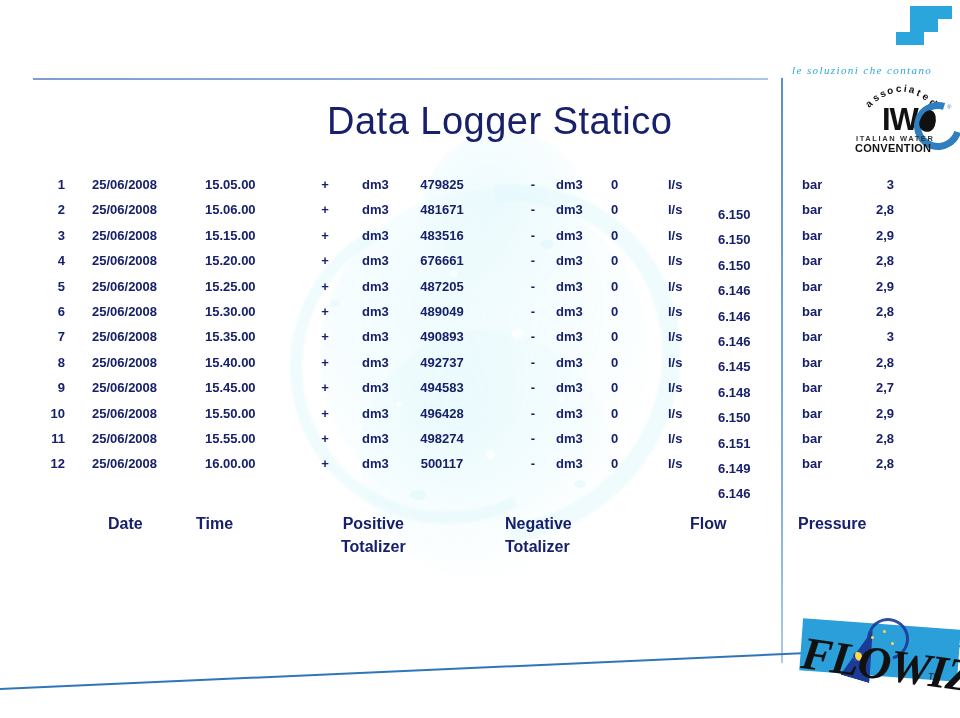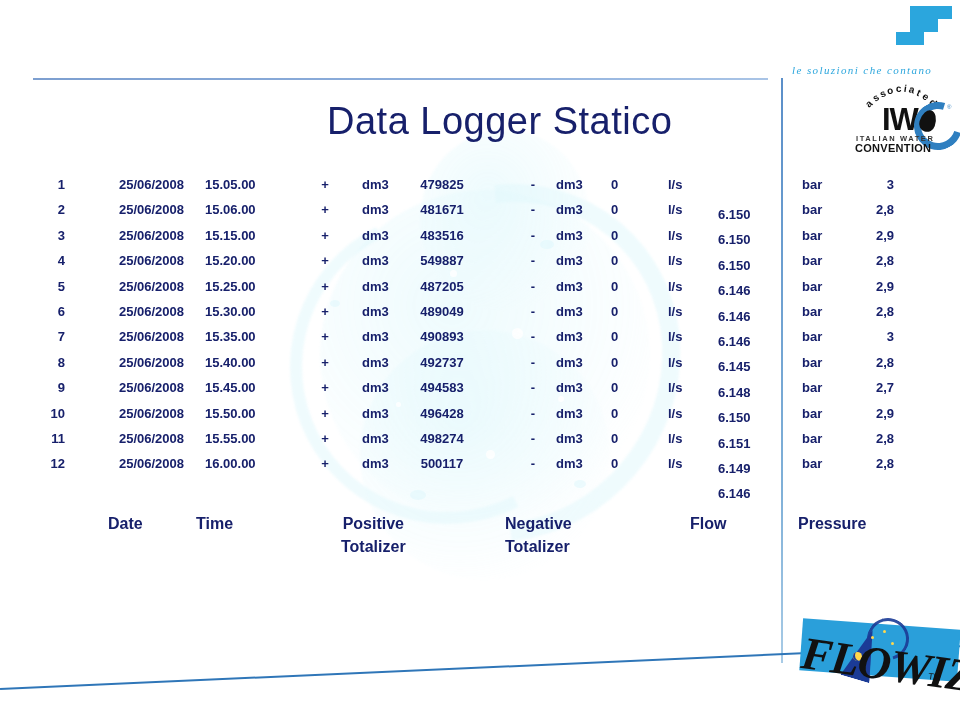--- a/index.html
+++ b/index.html
@@ -155,21 +155,21 @@
   .table{
     position:absolute;left:0;top:176px;width:960px;
   }
   .row{
     position:relative;height:25.4px;
     font-size:13px;font-weight:bold;color:#17206b;
     font-family:"Liberation Sans", sans-serif;
   }
   .cell{position:absolute;white-space:nowrap;line-height:17px;}
   .c-idx   {left:40px;  width:25px; text-align:right;}
-  .c-date  {left:92px;  width:92px; text-align:right;}
+  .c-date  {left:92px;  width:92px; text-align:left;}
   .c-time  {left:205px; width:70px; text-align:left;}
   .c-psign {left:318px; width:14px; text-align:center;}
   .c-punit {left:362px; width:34px; text-align:left;}
   .c-pval  {left:412px; width:60px; text-align:center;}
   .c-nsign {left:526px; width:14px; text-align:center;}
   .c-nunit {left:556px; width:34px; text-align:left;}
   .c-nval  {left:611px; width:20px; text-align:left;}
   .c-funit {left:668px; width:26px; text-align:left;}
   .c-fval  {left:718px; width:46px; text-align:left;margin-top:30px;}
   .c-sunit {left:802px; width:30px; text-align:left;}
@@ -312,21 +312,21 @@
         <div class="cell c-fval">6.150</div>
         <div class="cell c-sunit">bar</div>
         <div class="cell c-sval">2,9</div>
       </div>
       <div class="row">
         <div class="cell c-idx">4</div>
         <div class="cell c-date">25/06/2008</div>
         <div class="cell c-time">15.20.00</div>
         <div class="cell c-psign">+</div>
         <div class="cell c-punit">dm3</div>
-        <div class="cell c-pval">549887</div>
+        <div class="cell c-pval">676661</div>
         <div class="cell c-nsign">-</div>
         <div class="cell c-nunit">dm3</div>
         <div class="cell c-nval">0</div>
         <div class="cell c-funit">l/s</div>
         <div class="cell c-fval">6.146</div>
         <div class="cell c-sunit">bar</div>
         <div class="cell c-sval">2,8</div>
       </div>
       <div class="row">
         <div class="cell c-idx">5</div>

